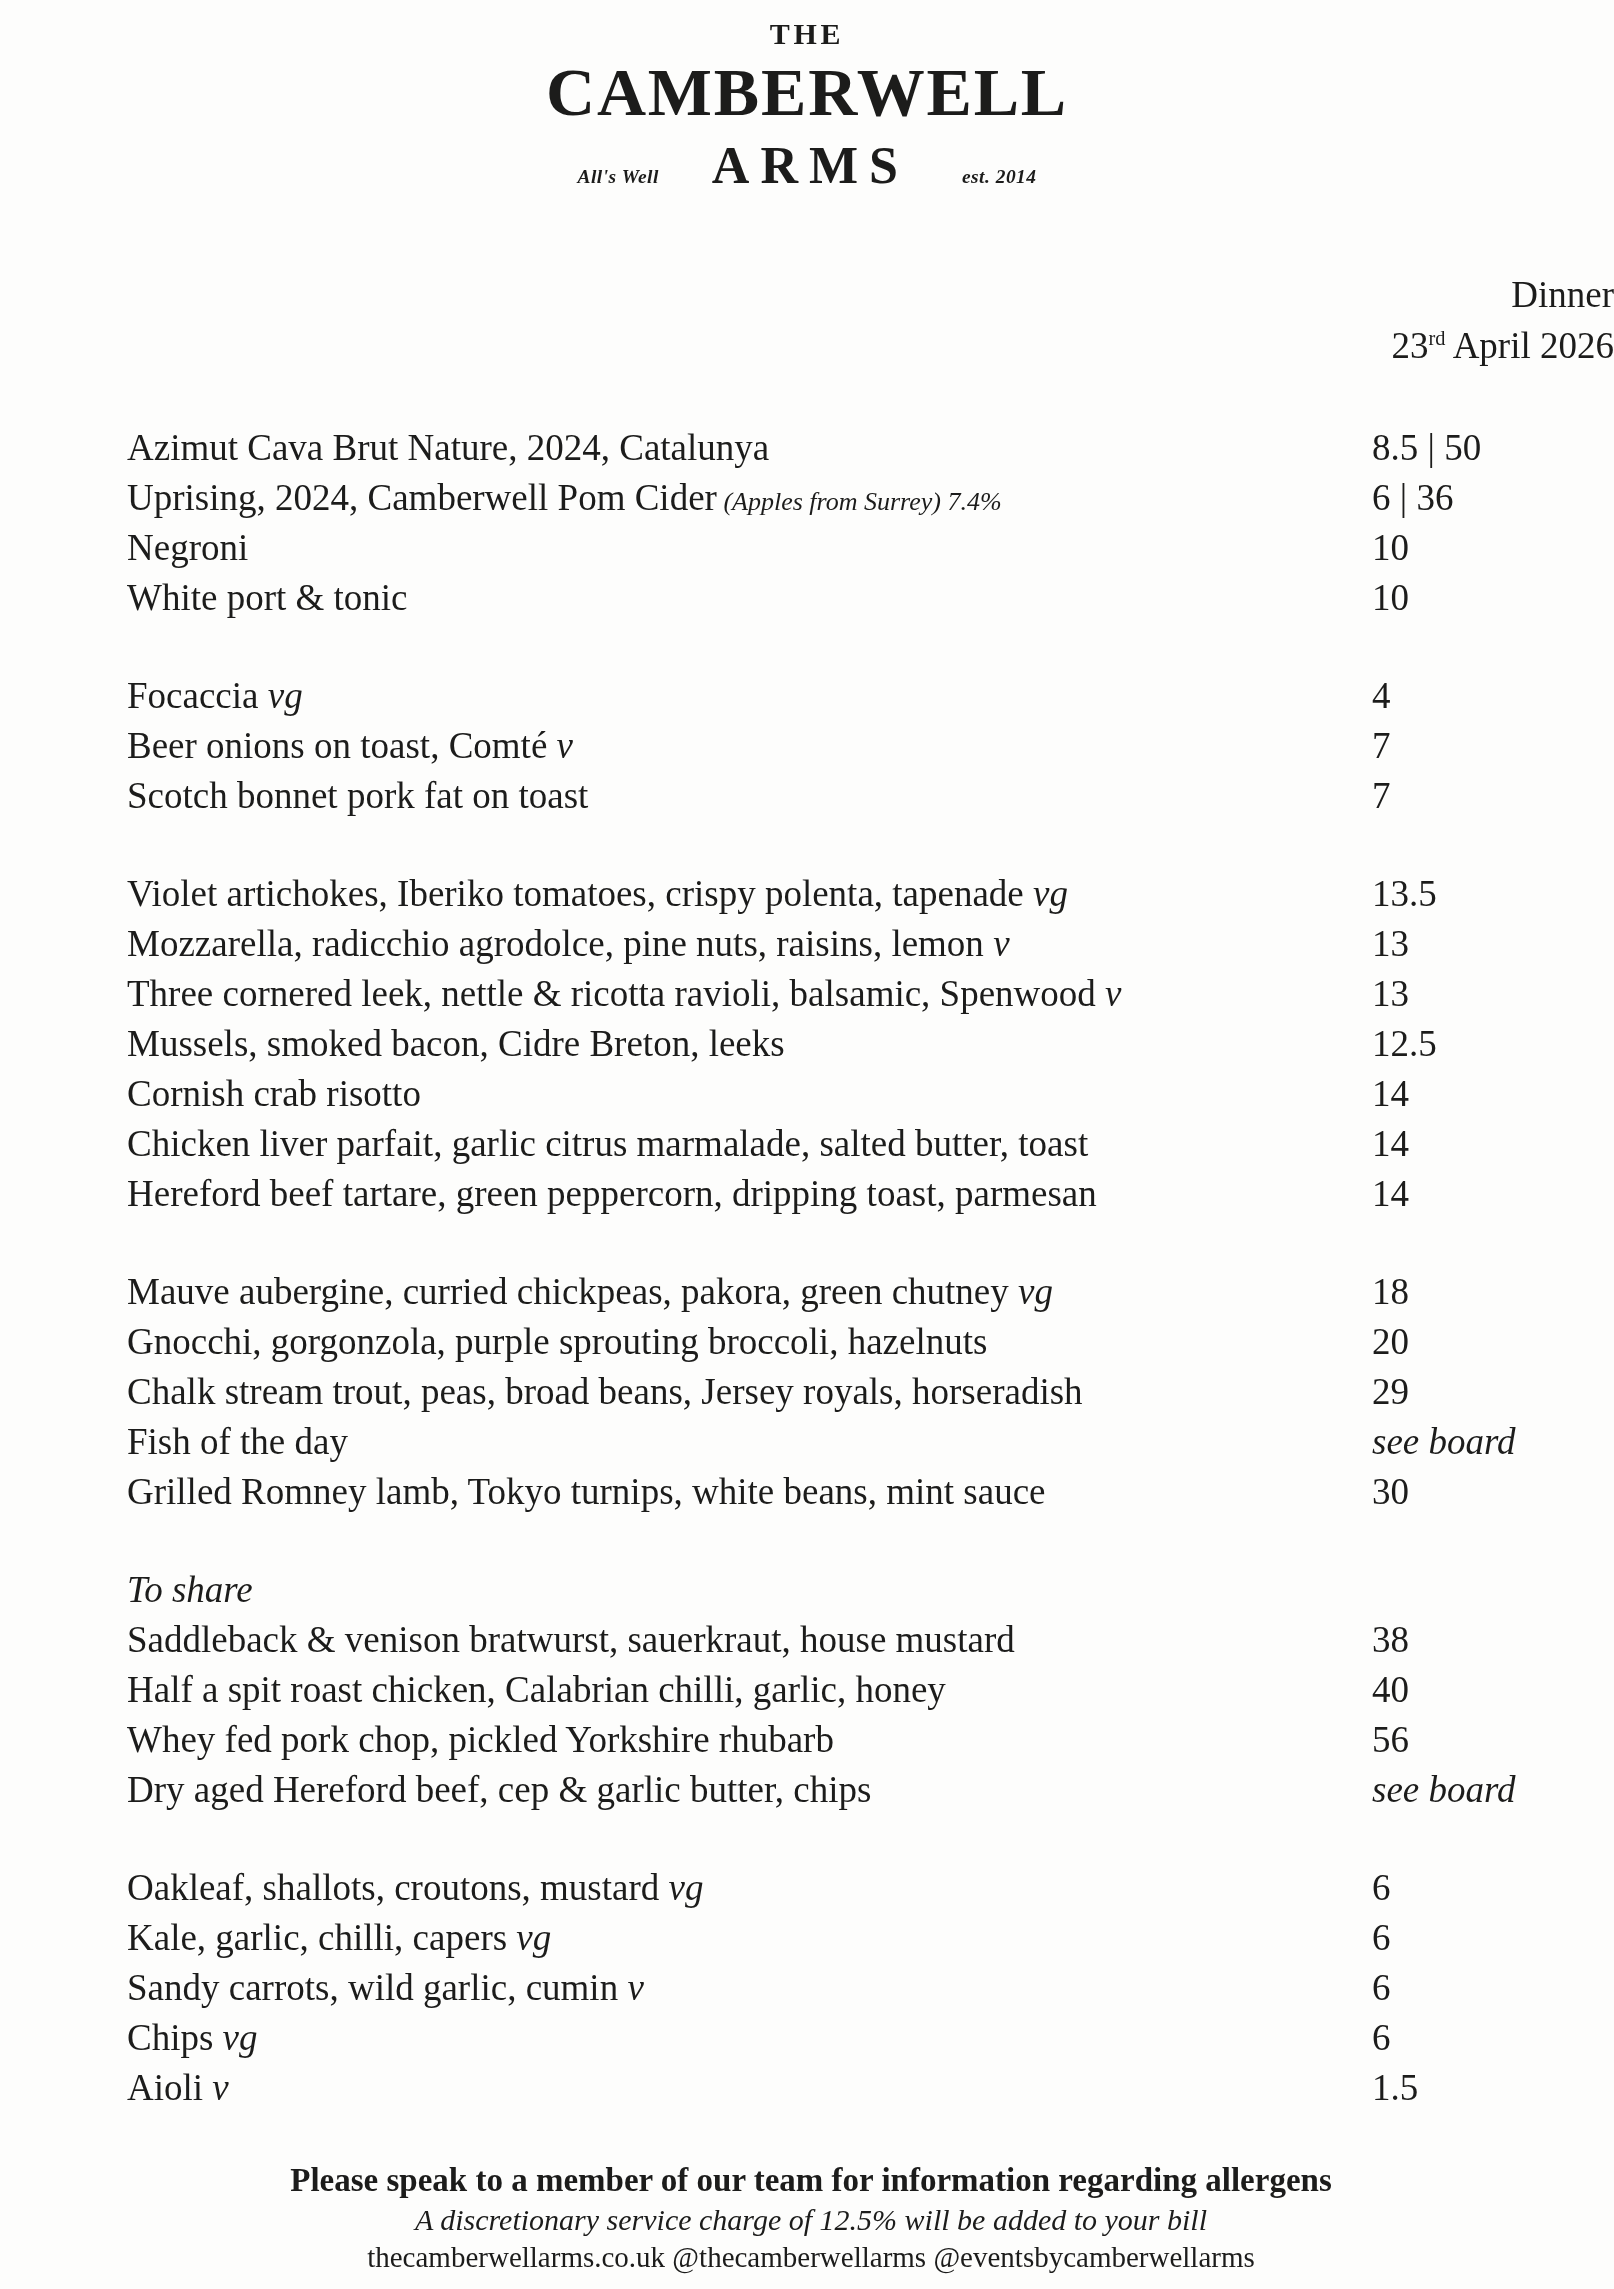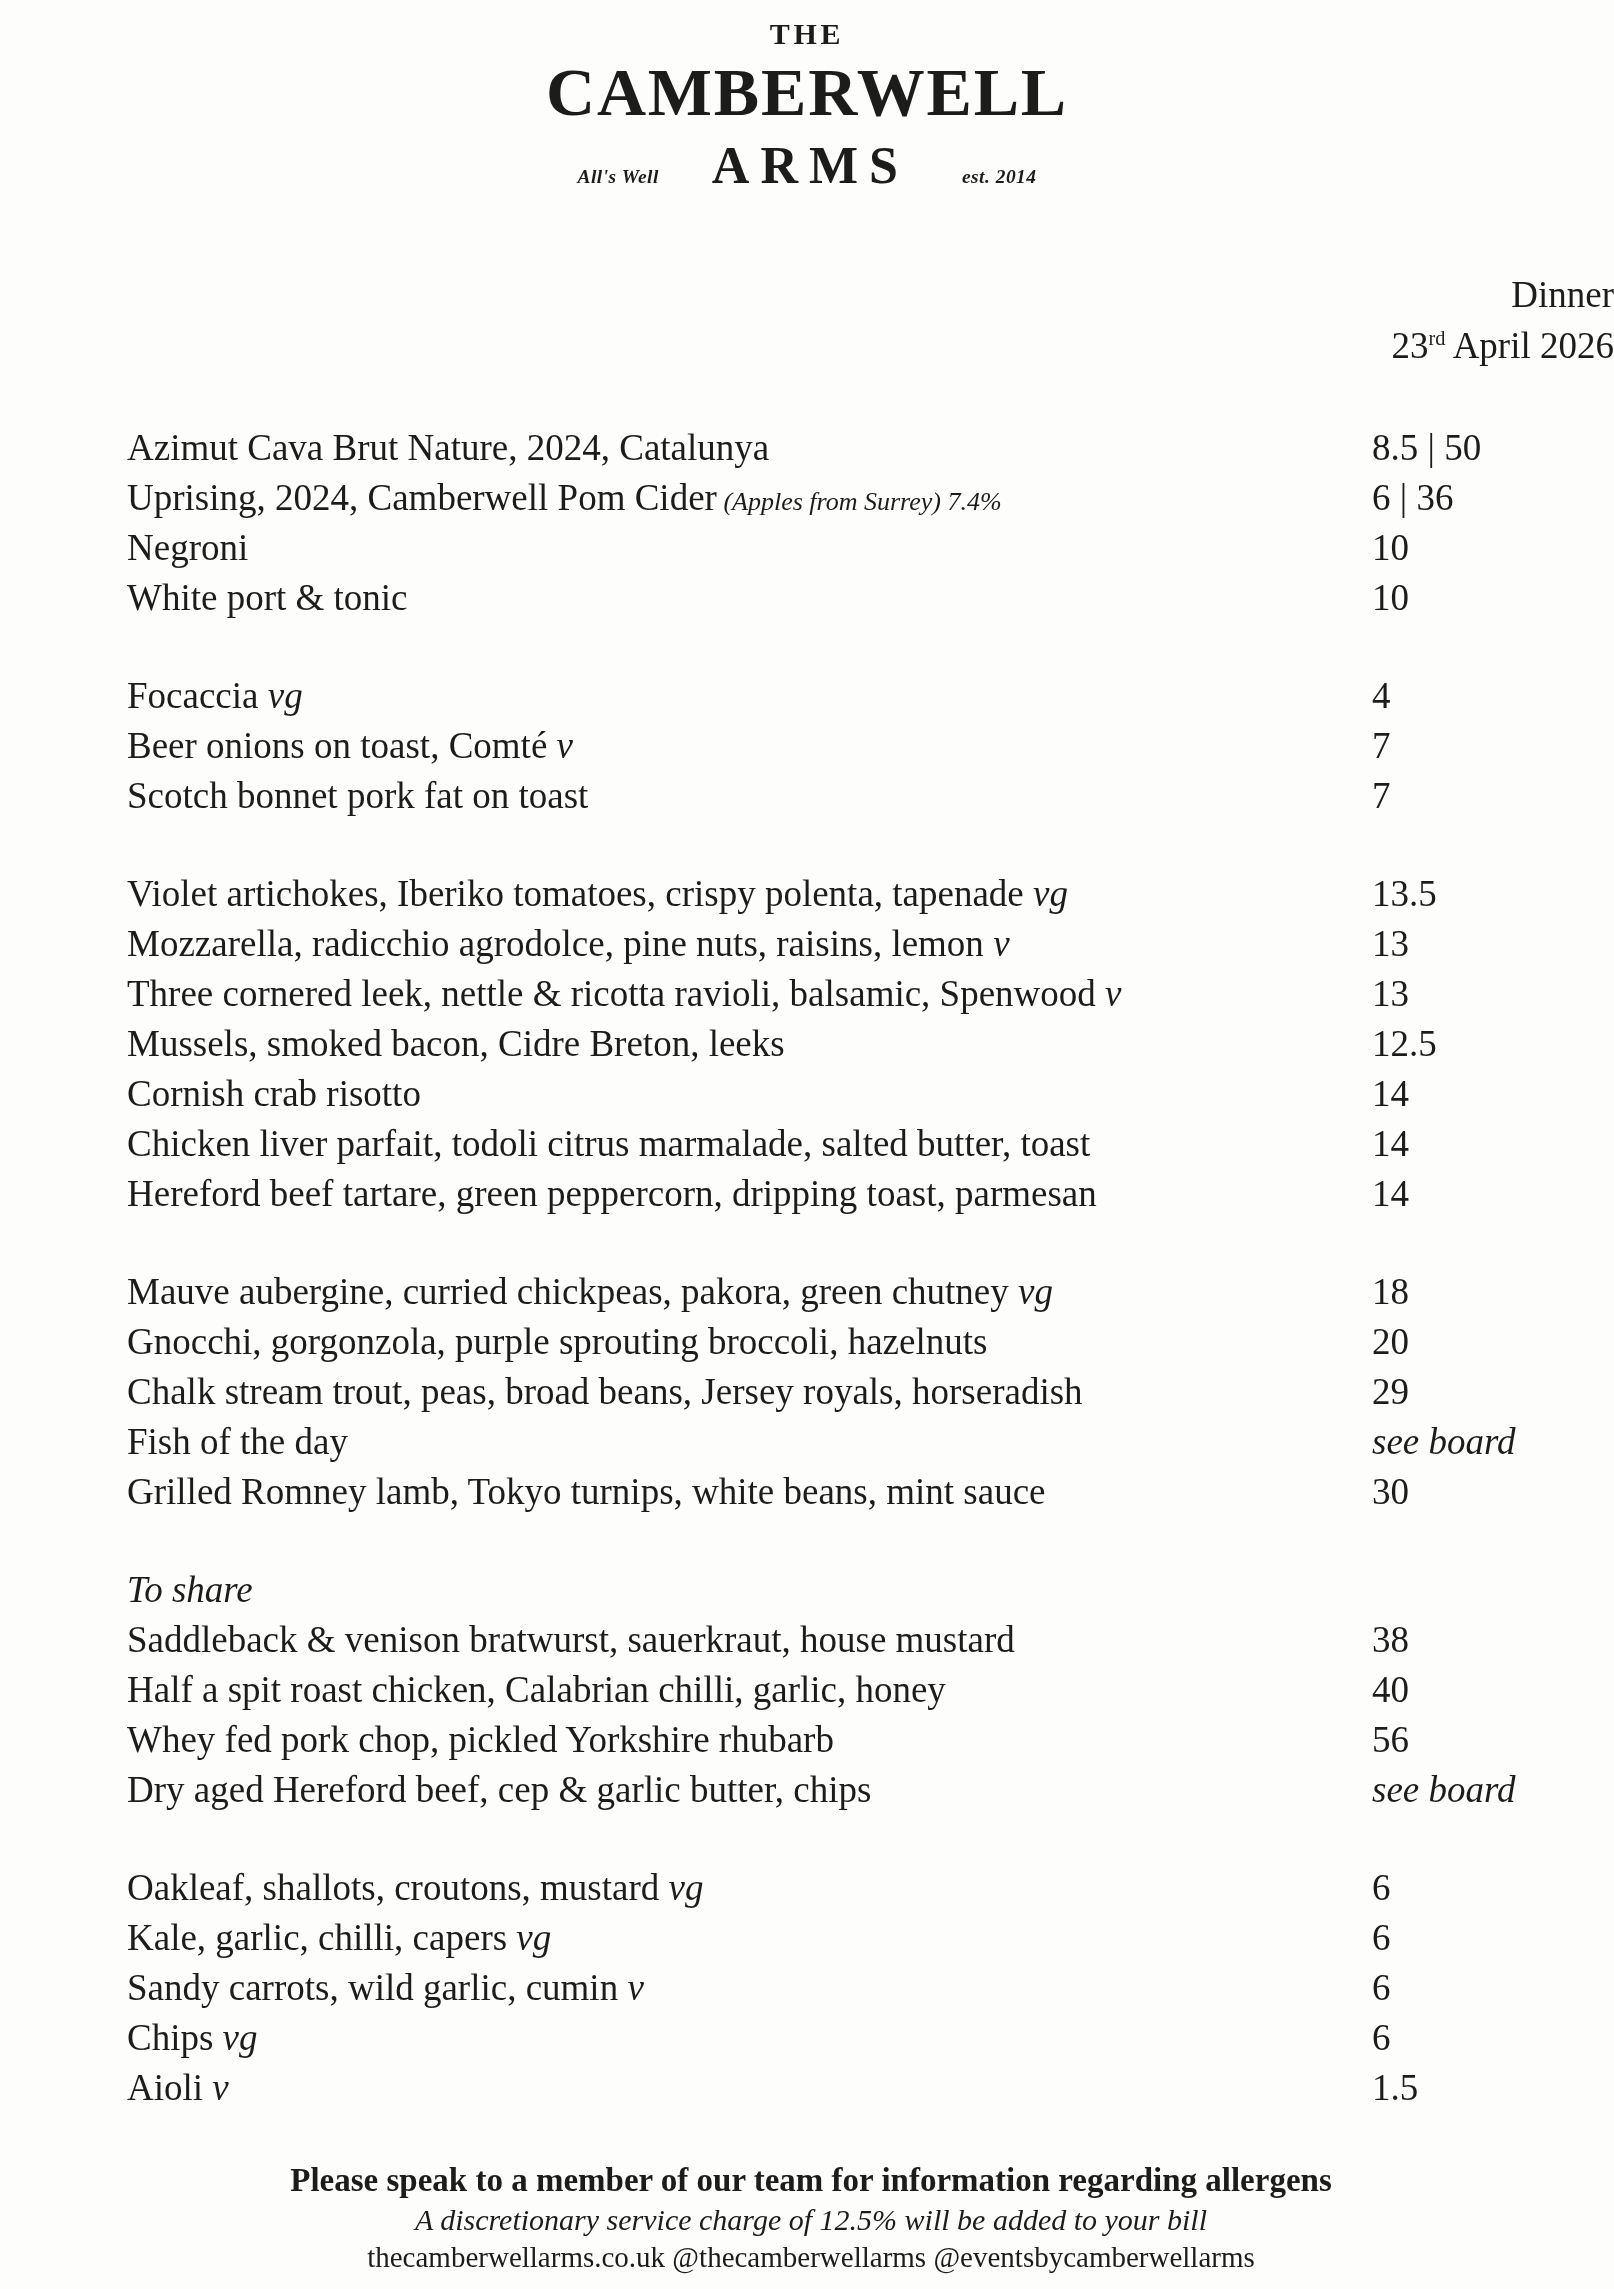--- a/index.html
+++ b/index.html
@@ -72,21 +72,21 @@
         <div class="menu-row"><span class="item-name">Focaccia</span><span class="item-tag"> vg</span><span class="item-price">4</span></div>
         <div class="menu-row"><span class="item-name">Beer onions on toast, Comté</span><span class="item-tag"> v</span><span class="item-price">7</span></div>
         <div class="menu-row"><span class="item-name">Scotch bonnet pork fat on toast</span><span class="item-price">7</span></div>
       </div>
       <div class="menu-section">
         <div class="menu-row"><span class="item-name">Violet artichokes, Iberiko tomatoes, crispy polenta, tapenade</span><span class="item-tag"> vg</span><span class="item-price">13.5</span></div>
         <div class="menu-row"><span class="item-name">Mozzarella, radicchio agrodolce, pine nuts, raisins, lemon</span><span class="item-tag"> v</span><span class="item-price">13</span></div>
         <div class="menu-row"><span class="item-name">Three cornered leek, nettle &amp; ricotta ravioli, balsamic, Spenwood</span><span class="item-tag"> v</span><span class="item-price">13</span></div>
         <div class="menu-row"><span class="item-name">Mussels, smoked bacon, Cidre Breton, leeks</span><span class="item-price">12.5</span></div>
         <div class="menu-row"><span class="item-name">Cornish crab risotto</span><span class="item-price">14</span></div>
-        <div class="menu-row"><span class="item-name">Chicken liver parfait, todoli citrus marmalade, salted butter, toast</span><span class="item-price">14</span></div>
+        <div class="menu-row"><span class="item-name">Chicken liver parfait, garlic citrus marmalade, salted butter, toast</span><span class="item-price">14</span></div>
         <div class="menu-row"><span class="item-name">Hereford beef tartare, green peppercorn, dripping toast, parmesan</span><span class="item-price">14</span></div>
       </div>
       <div class="menu-section">
         <div class="menu-row"><span class="item-name">Mauve aubergine, curried chickpeas, pakora, green chutney</span><span class="item-tag"> vg</span><span class="item-price">18</span></div>
         <div class="menu-row"><span class="item-name">Gnocchi, gorgonzola, purple sprouting broccoli, hazelnuts</span><span class="item-price">20</span></div>
         <div class="menu-row"><span class="item-name">Chalk stream trout, peas, broad beans, Jersey royals, horseradish</span><span class="item-price">29</span></div>
         <div class="menu-row"><span class="item-name">Fish of the day</span><span class="item-price italic">see board</span></div>
         <div class="menu-row"><span class="item-name">Grilled Romney lamb, Tokyo turnips, white beans, mint sauce</span><span class="item-price">30</span></div>
       </div>
       <div class="menu-section">

